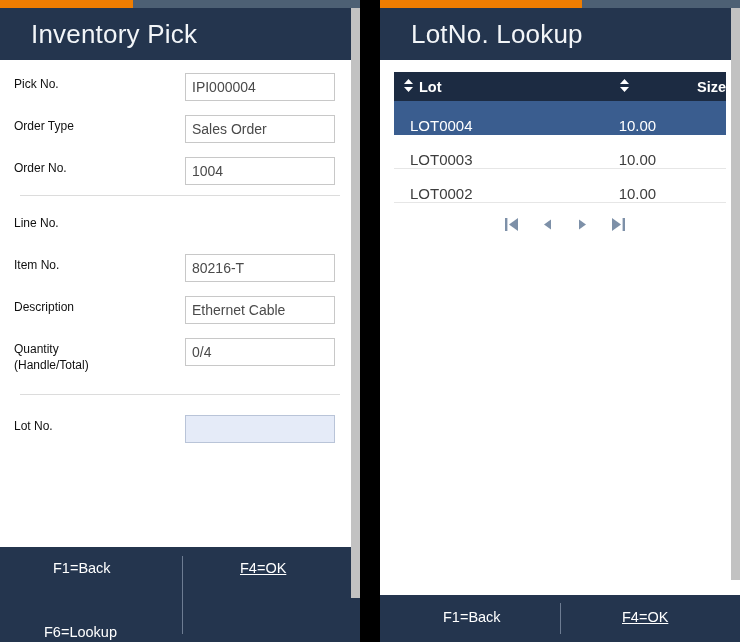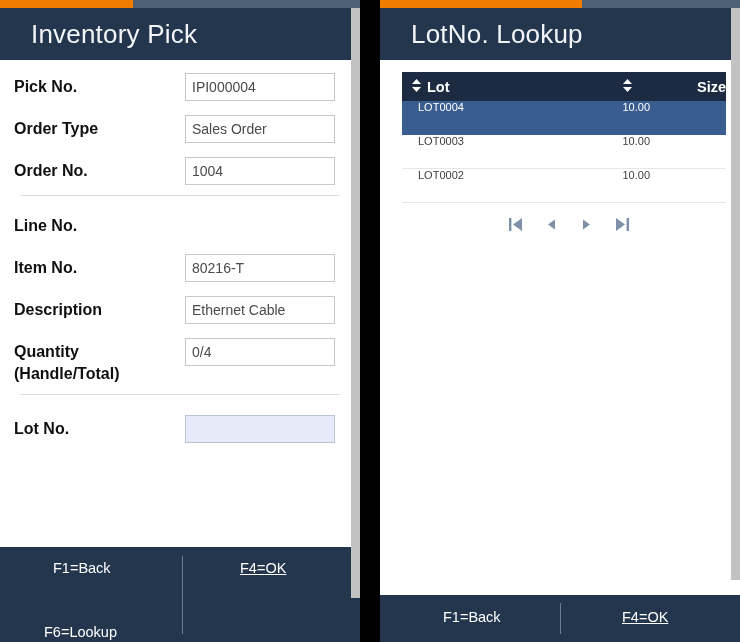--- a/index.html
+++ b/index.html
@@ -76,22 +76,22 @@
     width: 100%;
     height: 30px;
     display: flex;
     align-items: flex-start;
   }
   .form-row .f-label {
     position: absolute;
     left: 14px;
     top: 3px;
     width: 165px;
-    font-size: 16px;
-    font-weight: bold;
+    font-size: 12px;
+    font-weight: normal;
     color: #101010;
     line-height: 1.35;
   }
   .form-row .f-input {
     position: absolute;
     left: 185px;
     top: 0;
     width: 150px;
     height: 28px;
     box-sizing: border-box;
@@ -133,21 +133,21 @@
     cursor: pointer;
   }
   .footer .fbtn.underlined { text-decoration: underline; }
   .footer .vdiv {
     position: absolute;
     width: 1px;
     background: #6d7c92;
   }
 
   
-  .grid { position: absolute; left: 22px; top: 12px; right: 14px; }
+  .grid { position: absolute; left: 14px; top: 12px; right: 14px; }
   .grid-header {
     display: flex;
     background: #1c2b42;
     height: 29px;
     align-items: center;
     color: #ffffff;
     font-size: 14.5px;
     font-weight: bold;
   }
   .grid-header .col { display: flex; align-items: center; }
@@ -160,22 +160,22 @@
     line-height: 0;
     color: #ffffff;
   }
   .sort-ico svg { display: block; }
   .col-lot  { width: 52%; padding-left: 9px; box-sizing: border-box; }
   .col-size { width: 48%; padding-left: 52px; box-sizing: border-box; justify-content: space-between; }
 
   .grid-row {
     display: flex;
     height: 33px;
-    align-items: flex-start;
-    font-size: 11px;
+    align-items: flex-end;
+    font-size: 15px;
     color: #3d3d3d;
     background: #ffffff;
     border-bottom: 1px solid #e6e6e6;
     cursor: pointer;
   }
   .grid-row.selected {
     background: #3a5d8f;
     color: #ffffff;
     border-bottom: 1px solid #3a5d8f;
   }

